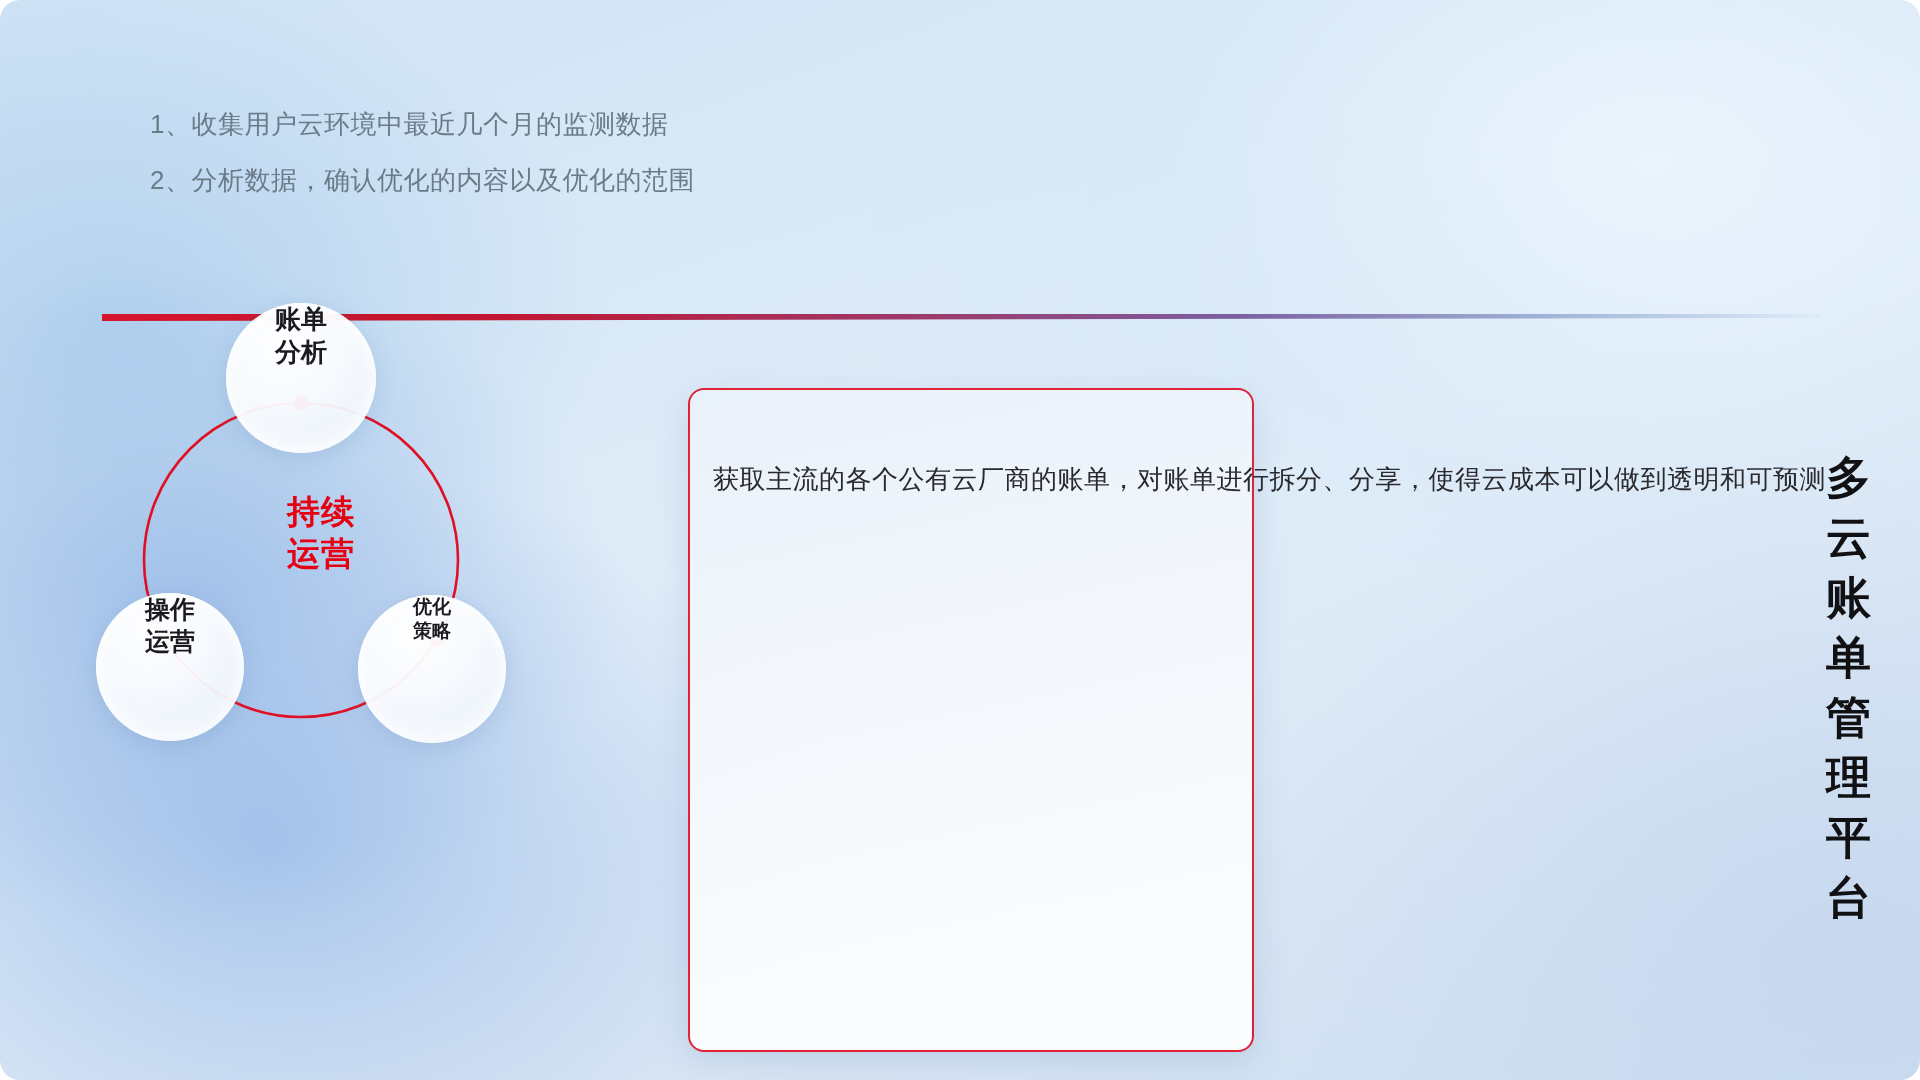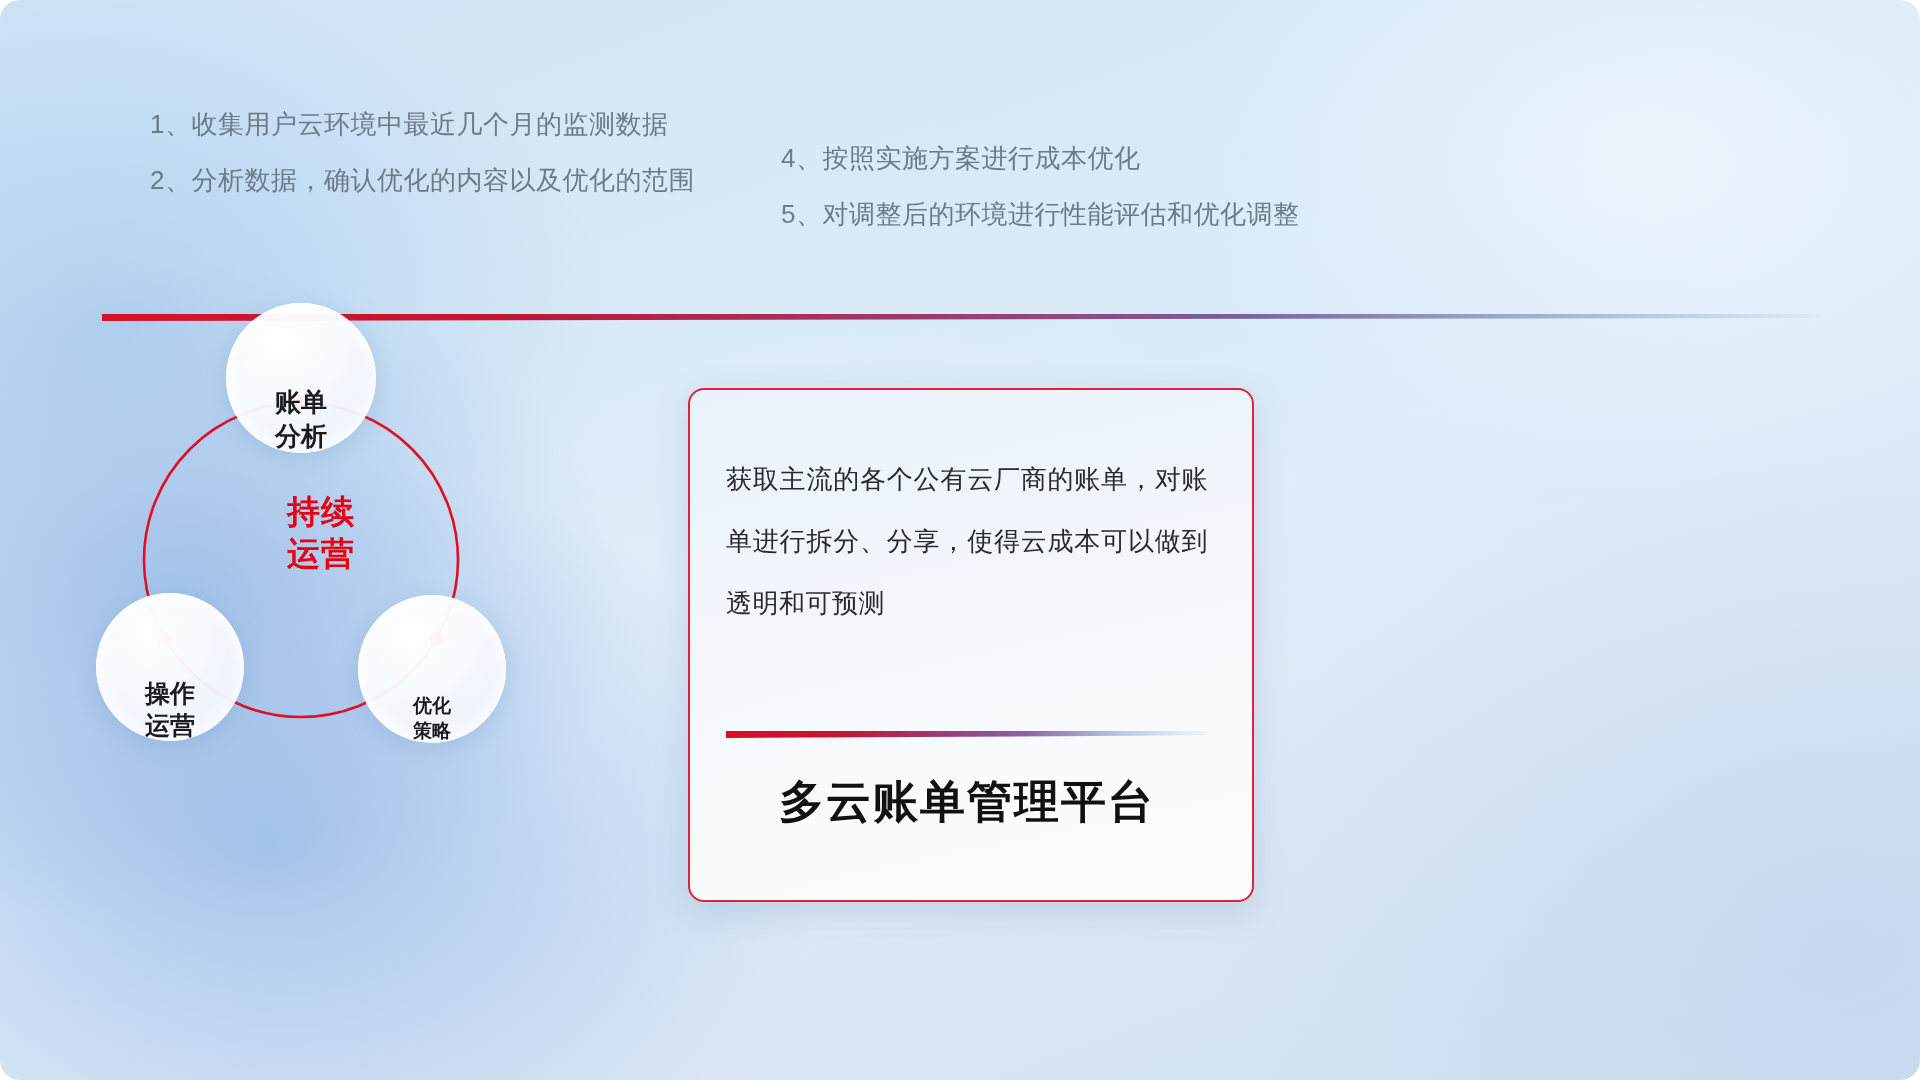--- a/index.html
+++ b/index.html
@@ -93,21 +93,21 @@
   .bubble {
     position: absolute;
     border-radius: 50%;
     background:
       radial-gradient(circle at 36% 26%, rgba(255,255,255,0.98) 0%, rgba(250,252,255,0.95) 42%, rgba(231,240,250,0.92) 100%);
     box-shadow:
       0 6px 22px rgba(92,128,176,0.20),
       inset 0 -10px 22px rgba(255,255,255,0.75),
       inset 0 6px 16px rgba(255,255,255,0.85);
     display: flex;
-    align-items: flex-end;
+    align-items: flex-start;
     justify-content: center;
     text-align: center;
     color: #1b1b1f;
     font-weight: bold;
     line-height: 1.28;
   }
   .bubble-top    { left: 130px; top: -52px;  width: 150px; height: 150px; font-size: 26px; }
   .bubble-left   { left: 0px;   top: 238px;  width: 148px; height: 148px; font-size: 25px; }
   .bubble-right  { left: 262px; top: 240px;  width: 148px; height: 148px; font-size: 19px; }
 
@@ -127,33 +127,33 @@
   .cards {
     position: absolute;
     left: 688px; top: 388px;
     display: flex;
     gap: 56px;
     z-index: 6;
   }
   .card {
     position: relative;
     width: 566px;
-    height: 514px;
+    height: 664px;
     border-radius: 16px;
     border: 2px solid #de2436;
     background: linear-gradient(168deg,
       rgba(233,241,250,0.96) 0%,
       rgba(243,247,252,0.97) 40%,
       rgba(249,251,253,0.98) 72%,
       rgba(252,253,254,0.99) 100%);
     box-shadow: 0 10px 34px rgba(86,122,170,0.20);
     box-sizing: border-box;
-    padding: 58px 44px 0 36px;
-    display: flex;
-    flex-direction: column;
+    padding: 58px 44px 0 23px;
+    display: flex;
+    flex-direction: row;
   }
   .card-body {
     font-size: 26px;
     line-height: 62px;
     color: #2a2a2e;
     letter-spacing: 0.5px;
     text-align: justify;
     flex: 0 0 auto;
   }
   .card-rule {
@@ -182,24 +182,20 @@
 </head>
 <body>
 
 <div id="slide">
 
   <div class="steps-wrap">
     <div class="steps-col steps-col-left">
       <div class="step-line">1、收集用户云环境中最近几个月的监测数据</div>
       <div class="step-line">2、分析数据，确认优化的内容以及优化的范围</div>
     </div>
-    <div class="steps-col steps-col-right">
-      <div class="step-line">4、按照实施方案进行成本优化</div>
-      <div class="step-line">5、对调整后的环境进行性能评估和优化调整</div>
-    </div>
   </div>
 
   <div class="top-divider"></div>
 
   <div class="diagram">
 
     <svg width="470" height="510" viewBox="0 0 470 510">
       <circle cx="205" cy="205" r="157" fill="none" stroke="#e10f24" stroke-width="2.6"></circle>
       <circle cx="205" cy="48" r="7.5" fill="#e10f24"></circle>
       <circle cx="69" cy="284" r="7.5" fill="#e10f24"></circle>

